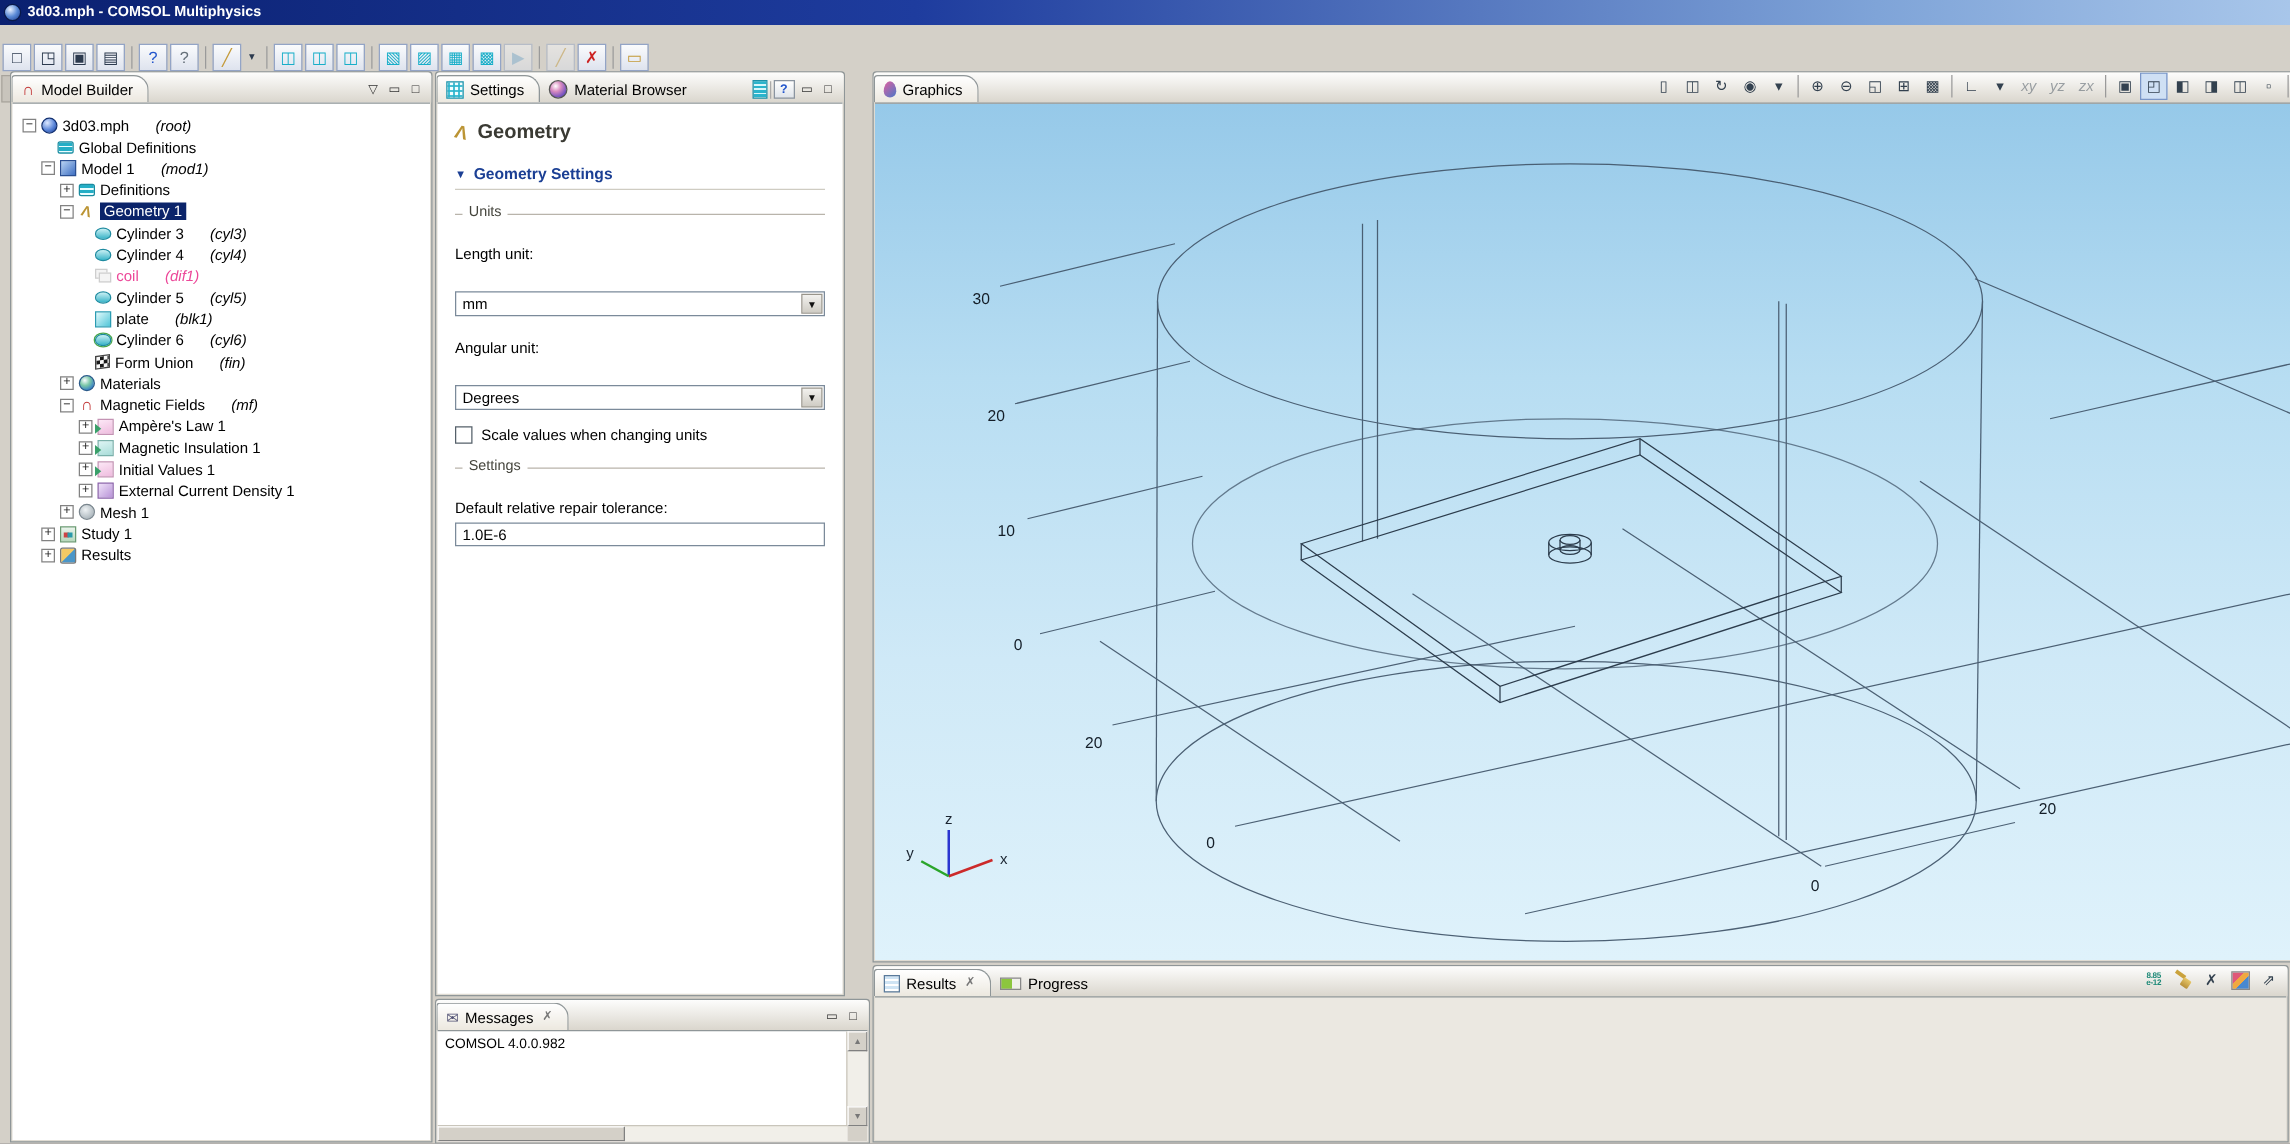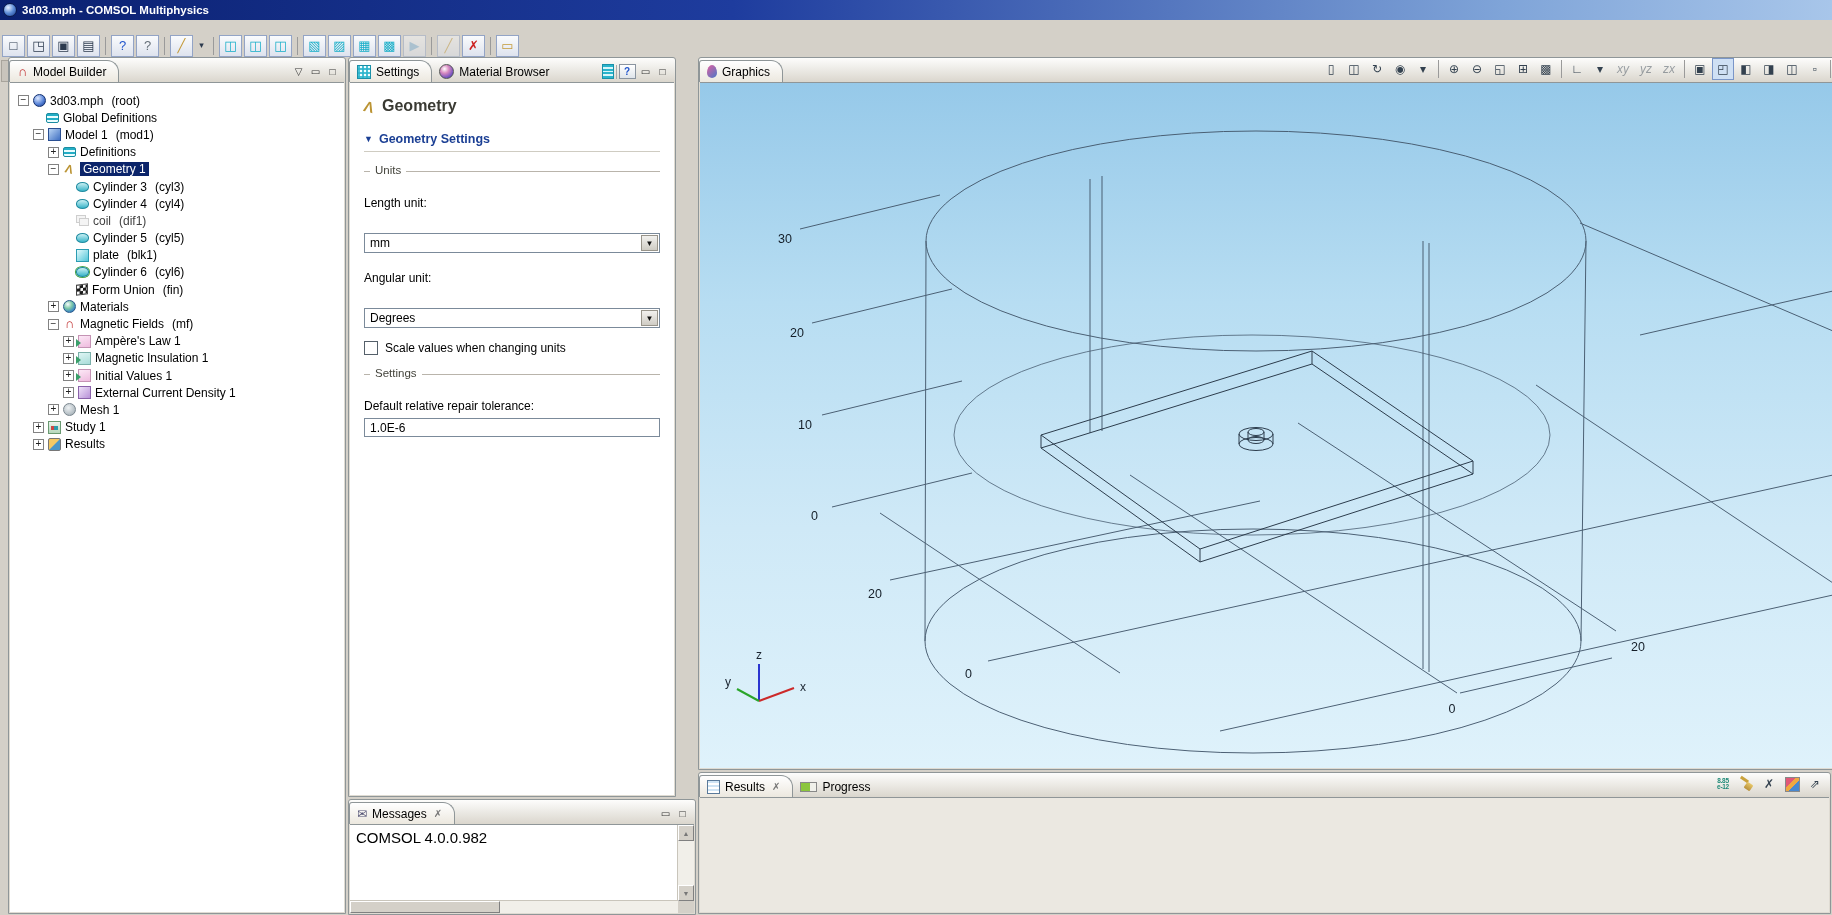--- a/index.html
+++ b/index.html
@@ -32,22 +32,22 @@
 
   
   #mb{left:8px;top:57px;width:338px;height:857px}
   .tree{padding:9px 2px 0 4px;font-size:12px}
   .trow{display:flex;align-items:center;height:17.2px;gap:4px;white-space:nowrap}
   .tpad{flex:none;height:1px}
   .exp{width:9px;height:9px;border:1px solid #828282;background:#fff;font-size:10px;line-height:7px;text-align:center;flex:none;color:#222}
   .noexp{width:9px;flex:none}
   .tlabel{white-space:nowrap}
   .sel{background:#0b246a;color:#fff;padding:0 3px}
-  .tag{margin-left:4px}
-  .dis2{color:#404040}
+  .tag{font-style:italic;margin-left:17px}
+  .dis2{color:#ec4899}
   .dis2 .ti{opacity:.5;filter:grayscale(1)}
 
   
   .ti{width:13px;height:13px;flex:none;position:relative;display:inline-flex;align-items:center;justify-content:center;box-sizing:border-box}
   .ti-root{border-radius:50%;background:radial-gradient(circle at 35% 30%,#dce8ff,#5a85d8 55%,#16388e);border:1px solid #123070}
   .ti-gdef,.ti-def{height:10px;background:repeating-linear-gradient(180deg,#24aec6 0 2.5px,#eafdff 2.5px 4px);border-radius:2px;border:1px solid #1a8ca0}
   .ti-model{background:linear-gradient(135deg,#b8d4f4,#3f6fc2);border:1px solid #2a4f92}
   .ti-geom::before{content:"Λ";color:#bb9434;font-weight:bold;font-size:12px;transform:rotate(14deg)}
   .ti-cyl,.ti-cylact{height:10px;background:linear-gradient(180deg,#c9f0f4,#3ab4c8);border:1px solid #1f8ba0;border-radius:50%/45%}
   .ti-cylact{box-shadow:0 0 0 1px #49a649}
@@ -84,21 +84,21 @@
   .grp>span{position:absolute;top:-8px;left:6px;background:#fff;padding:0 5px;font-size:11.5px;color:#44443c}
   .flabel{margin-top:18px}
   .combo{margin-top:23px;height:20px;border:1px solid #7b8a9a;background:#fff;display:flex;align-items:center;position:relative;padding-left:5px;box-sizing:border-box}
   .combo .arr{position:absolute;right:1px;top:1px;bottom:1px;width:17px;background:linear-gradient(180deg,#f2f1ee,#cfccc4);border:1px solid #98948a;display:flex;align-items:center;justify-content:center;font-size:8px;color:#111;box-sizing:border-box}
   .chkrow{margin-top:13px;display:flex;align-items:center;gap:7px}
   .chk{width:12px;height:12px;border:1px solid #55606a;background:#fff;flex:none}
   .tinput{margin-top:5px;height:19px;border:1px solid #7b8a9a;background:#fff;display:flex;align-items:center;padding-left:5px;box-sizing:border-box;cursor:text}
 
   
   #ms{left:348px;top:799px;width:348px;height:116px}
-  .msbody{padding:4px 6px;font-size:15px}
+  .msbody{padding:4px 6px;font-size:11px}
   .vsb{position:absolute;top:0;right:0;width:16px;bottom:12px;background:#f1efe9;border-left:1px solid #c9c5bb}
   .sbtn{height:14px;background:#d4d0c8;border:1px solid #fff;border-right-color:#808080;border-bottom-color:#808080;font-size:7px;color:#777;display:flex;align-items:center;justify-content:center}
   .sbtn.dn{position:absolute;bottom:0;left:0;right:0}
   .hsb{position:absolute;left:0;right:16px;bottom:0;height:12px;background:#f1efe9;border-top:1px solid #c9c5bb}
   .hthumb{position:absolute;left:0;top:0;bottom:0;width:45%;background:#d4d0c8;border:1px solid #fff;border-right-color:#808080;border-bottom-color:#808080}
   .corner{position:absolute;right:0;bottom:0;width:16px;height:12px;background:#d4d0c8}
 
   
   #gx{left:698px;top:57px;width:1210px;height:713px}
   .gico{width:10px;height:13px;background:linear-gradient(135deg,#e060a0,#4a78c8);border-radius:50% 50% 50% 50%/62% 62% 38% 38%;flex:none}

